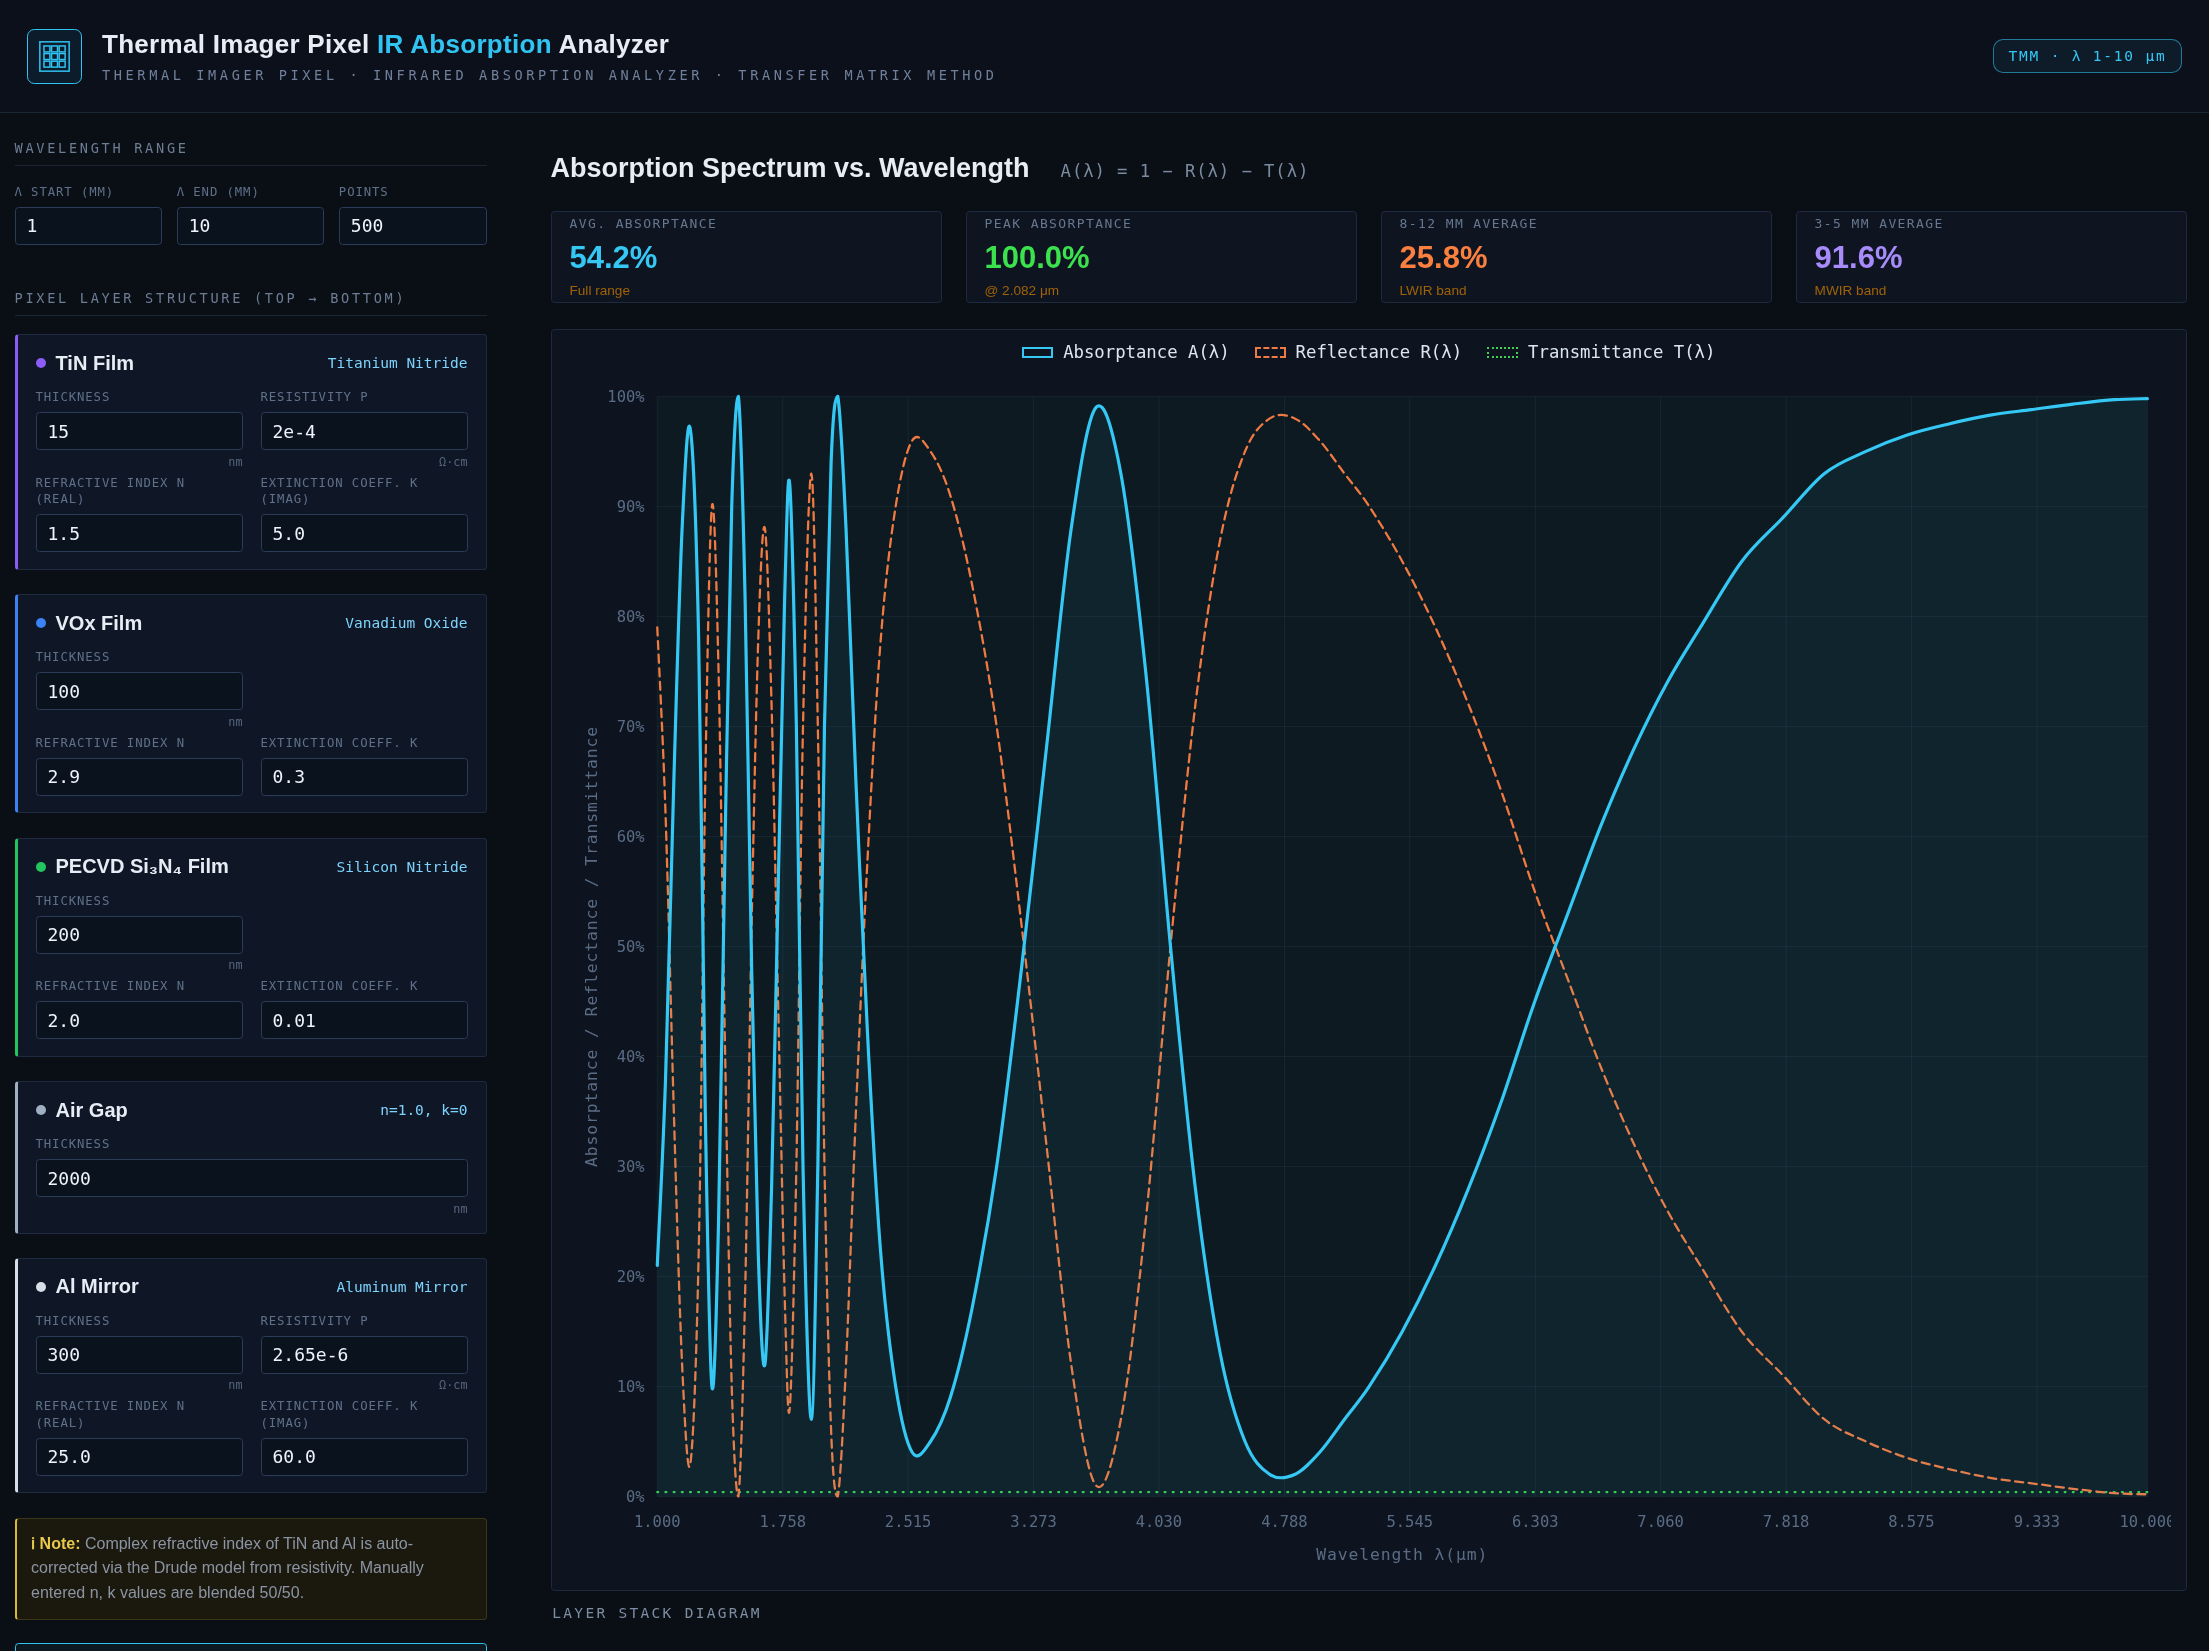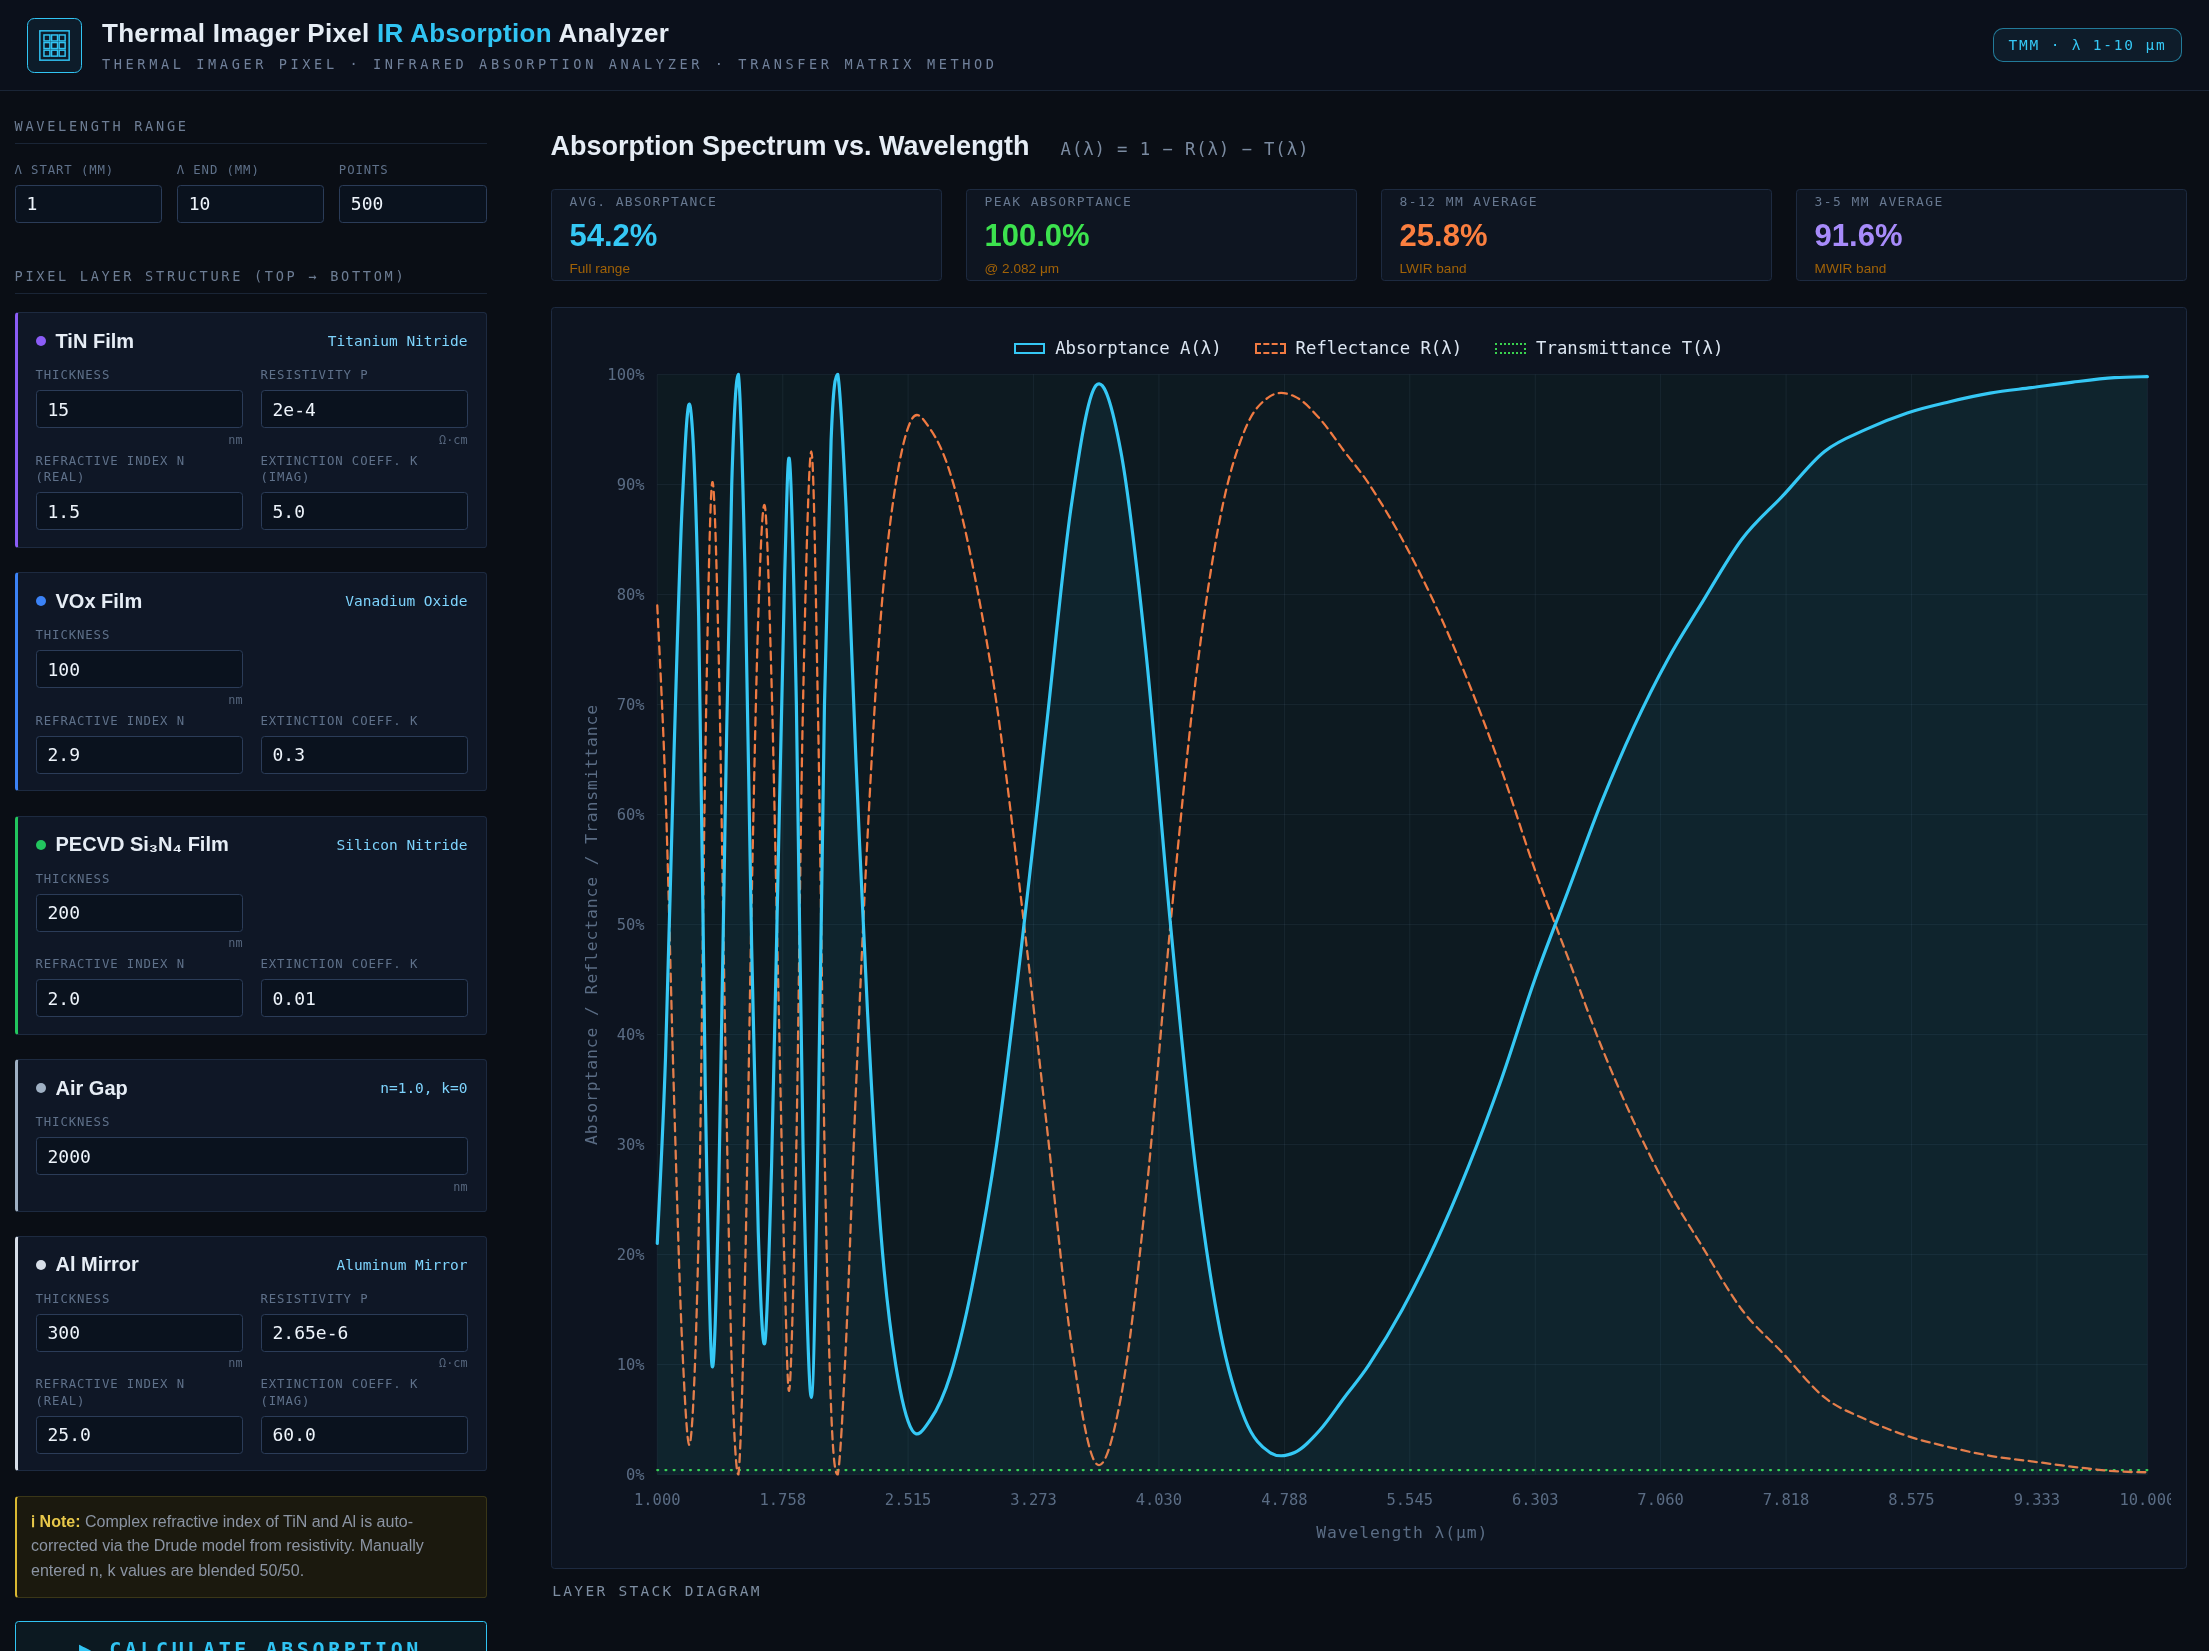--- a/index.html
+++ b/index.html
@@ -5,21 +5,21 @@
   * { box-sizing: border-box; }
   html,body { margin:0; padding:0; }
   body {
     width:2209px; height:1652px; overflow:hidden;
     background:#0a0e15; color:#e6edf5;
     font-family:"Liberation Sans", sans-serif;
   }
 
   
   .app-header {
-    height:91px; display:flex; align-items:center; gap:20px;
+    height:113px; display:flex; align-items:center; gap:20px;
     padding:0 27px; background:#0b101b; border-bottom:0.9px solid #1a2536;
   }
   .logo {
     width:55px; height:55px; border:1.8px solid #31c4f3; border-radius:7.3px;
     background:rgba(49,196,243,0.07); display:flex; align-items:center; justify-content:center;
     flex-shrink:0;
   }
   .title-block h1 { margin:0; font-size:26px; font-weight:bold; letter-spacing:0.3px; }
   .accent { color:#31c4f3; }
   .subtitle {
@@ -92,21 +92,21 @@
   .stat-label {
     font-family:"DejaVu Sans Mono", monospace; font-size:13px; letter-spacing:1.4px;
     color:#66778f; margin-bottom:9px;
   }
   .stat-value { font-size:31px; font-weight:bold; margin-bottom:7.3px; }
   .stat-sub { font-size:13.6px; color:#a16207; }
 
   .chart-panel {
     background:#0d1420; border:0.9px solid #1d2a40; border-radius:3.6px; padding:12.7px 18px 7.3px;
   }
-  .legend { display:flex; justify-content:center; gap:33px; height:38px; align-items:flex-end; }
+  .legend { display:flex; justify-content:center; gap:25px; height:38px; align-items:flex-start; }
   .legend-item {
     display:flex; align-items:center; gap:10px;
     font-family:"DejaVu Sans Mono", monospace; font-size:17.3px; color:#dce6f2; cursor:pointer;
   }
   .swatch { width:31px; height:11.8px; display:inline-block; }
   #chart-svg { display:block; }
   #chart-svg .tick { font-family:"DejaVu Sans Mono", monospace; font-size:17px; fill:#5a6c84; }
   #chart-svg .axis-title {
     font-family:"DejaVu Sans Mono", monospace; font-size:18px; fill:#5a6c84; letter-spacing:1px;
   }

